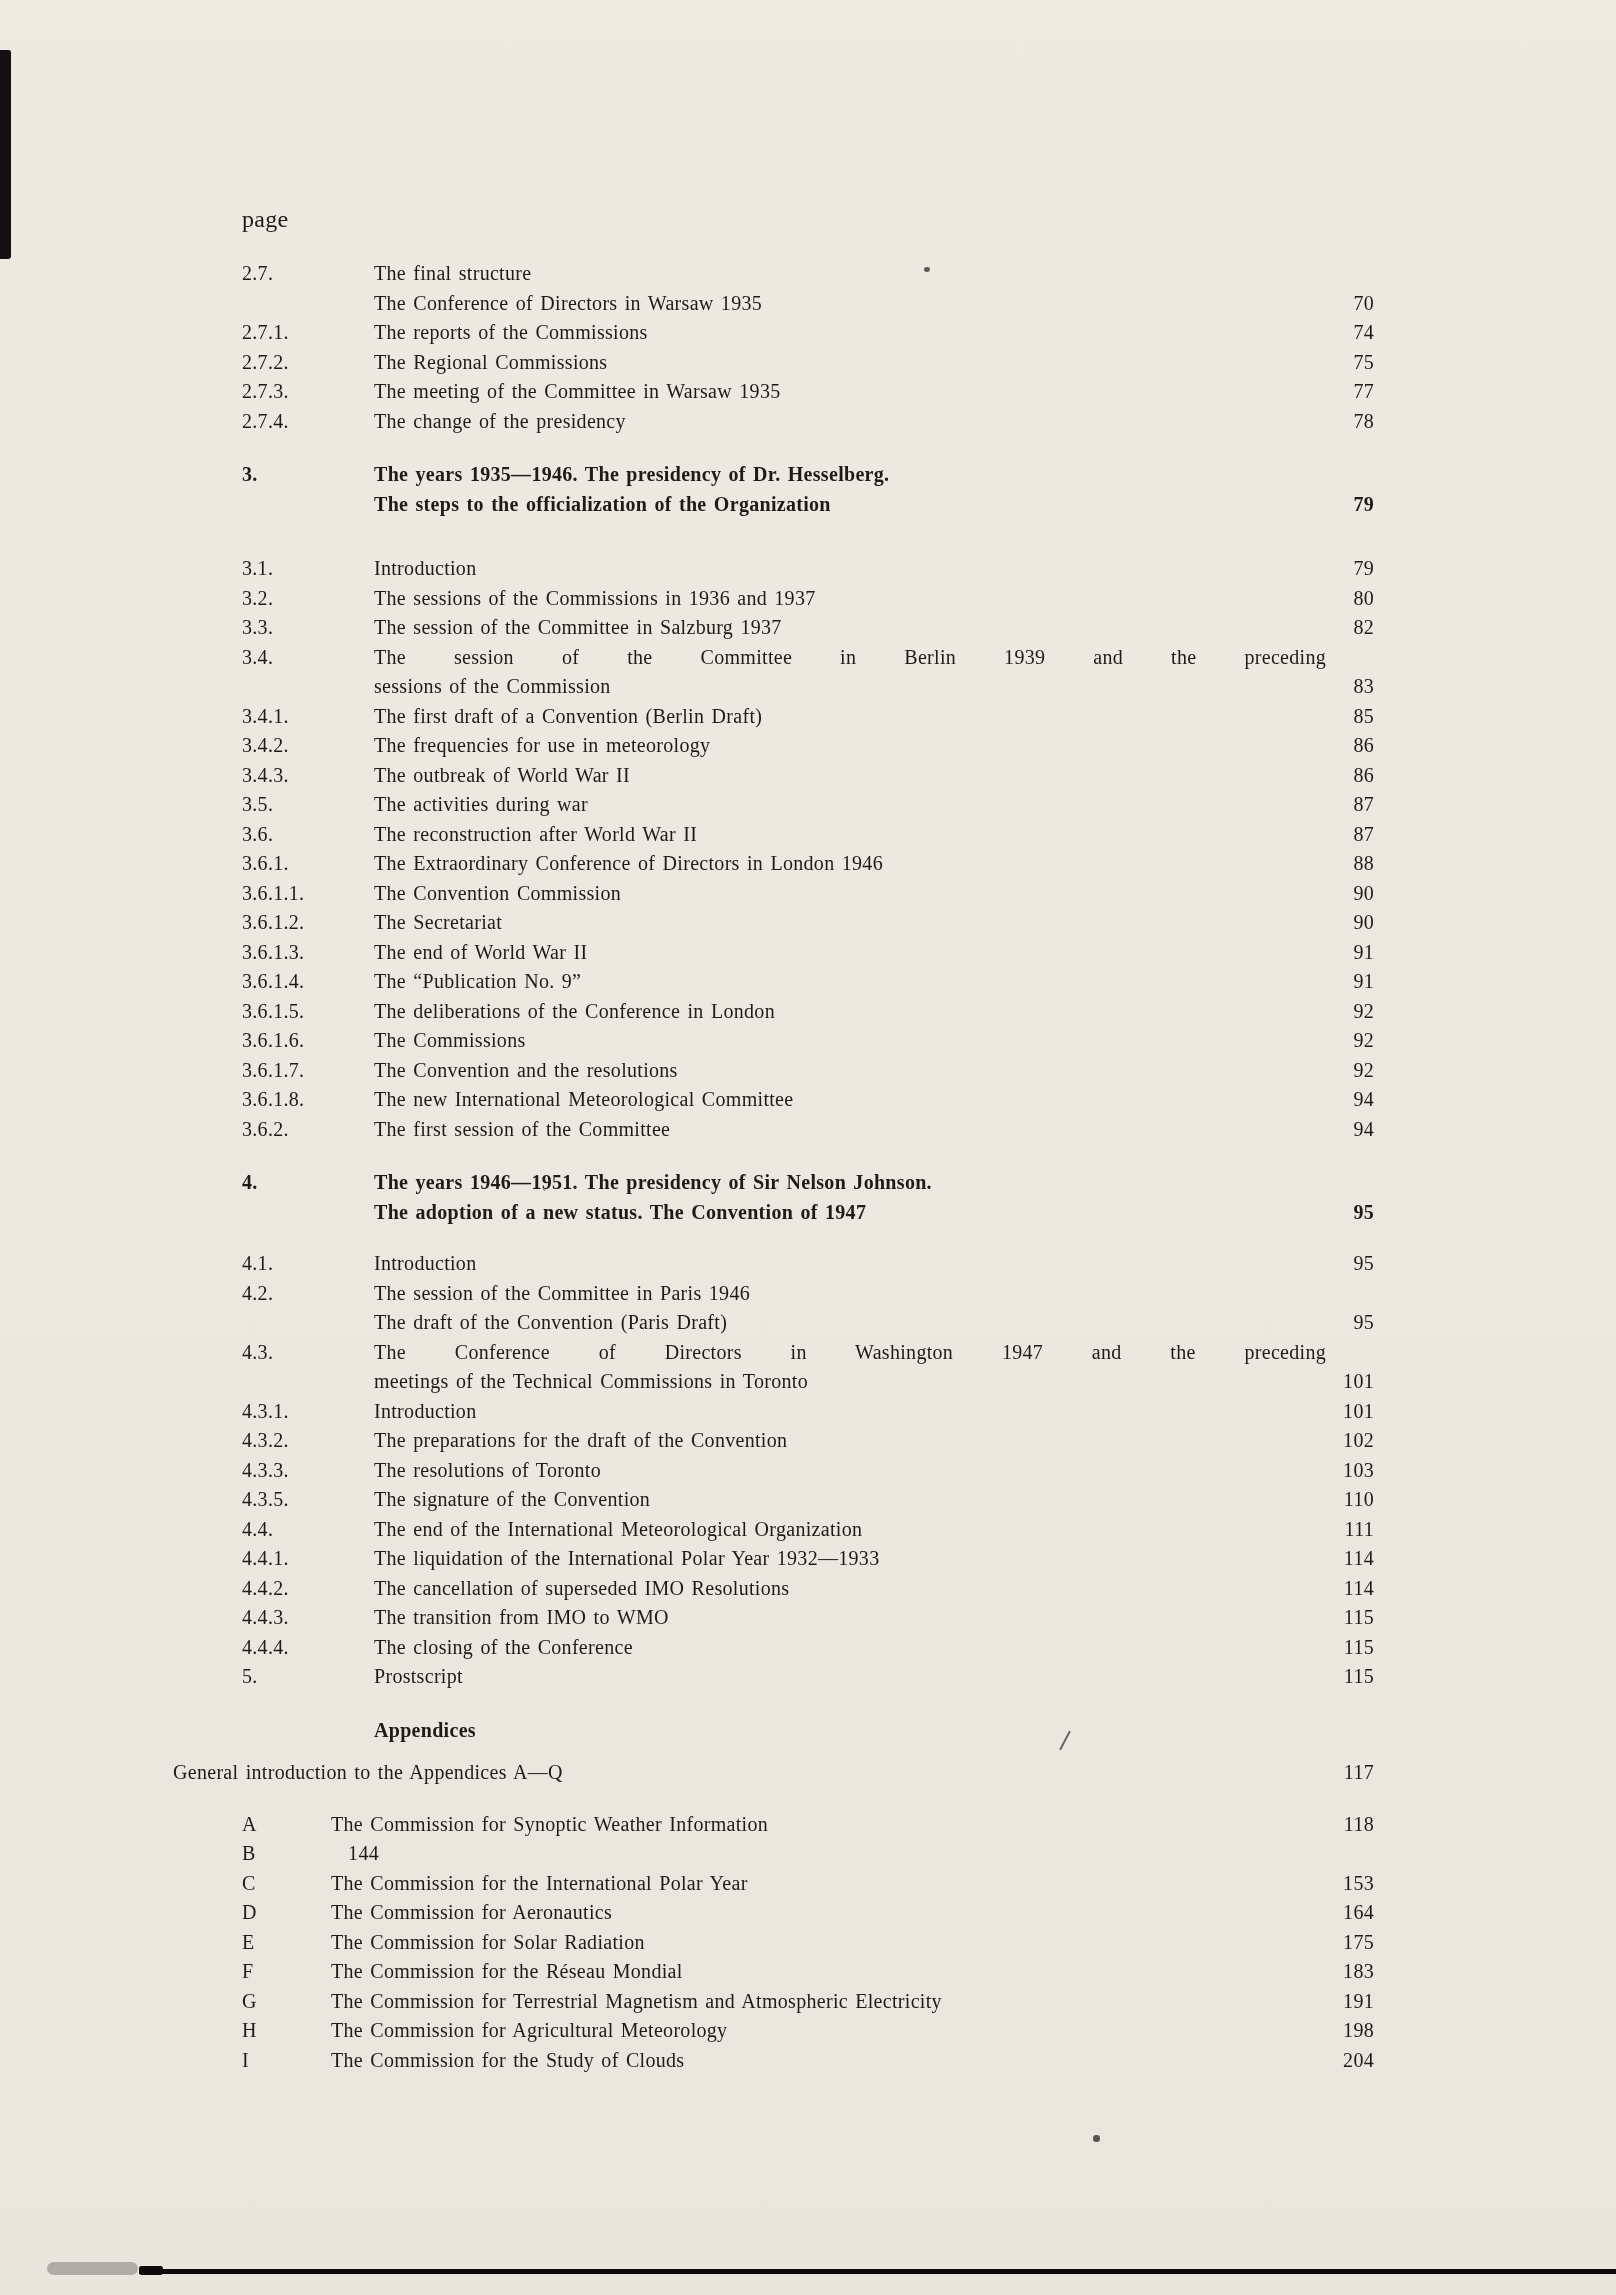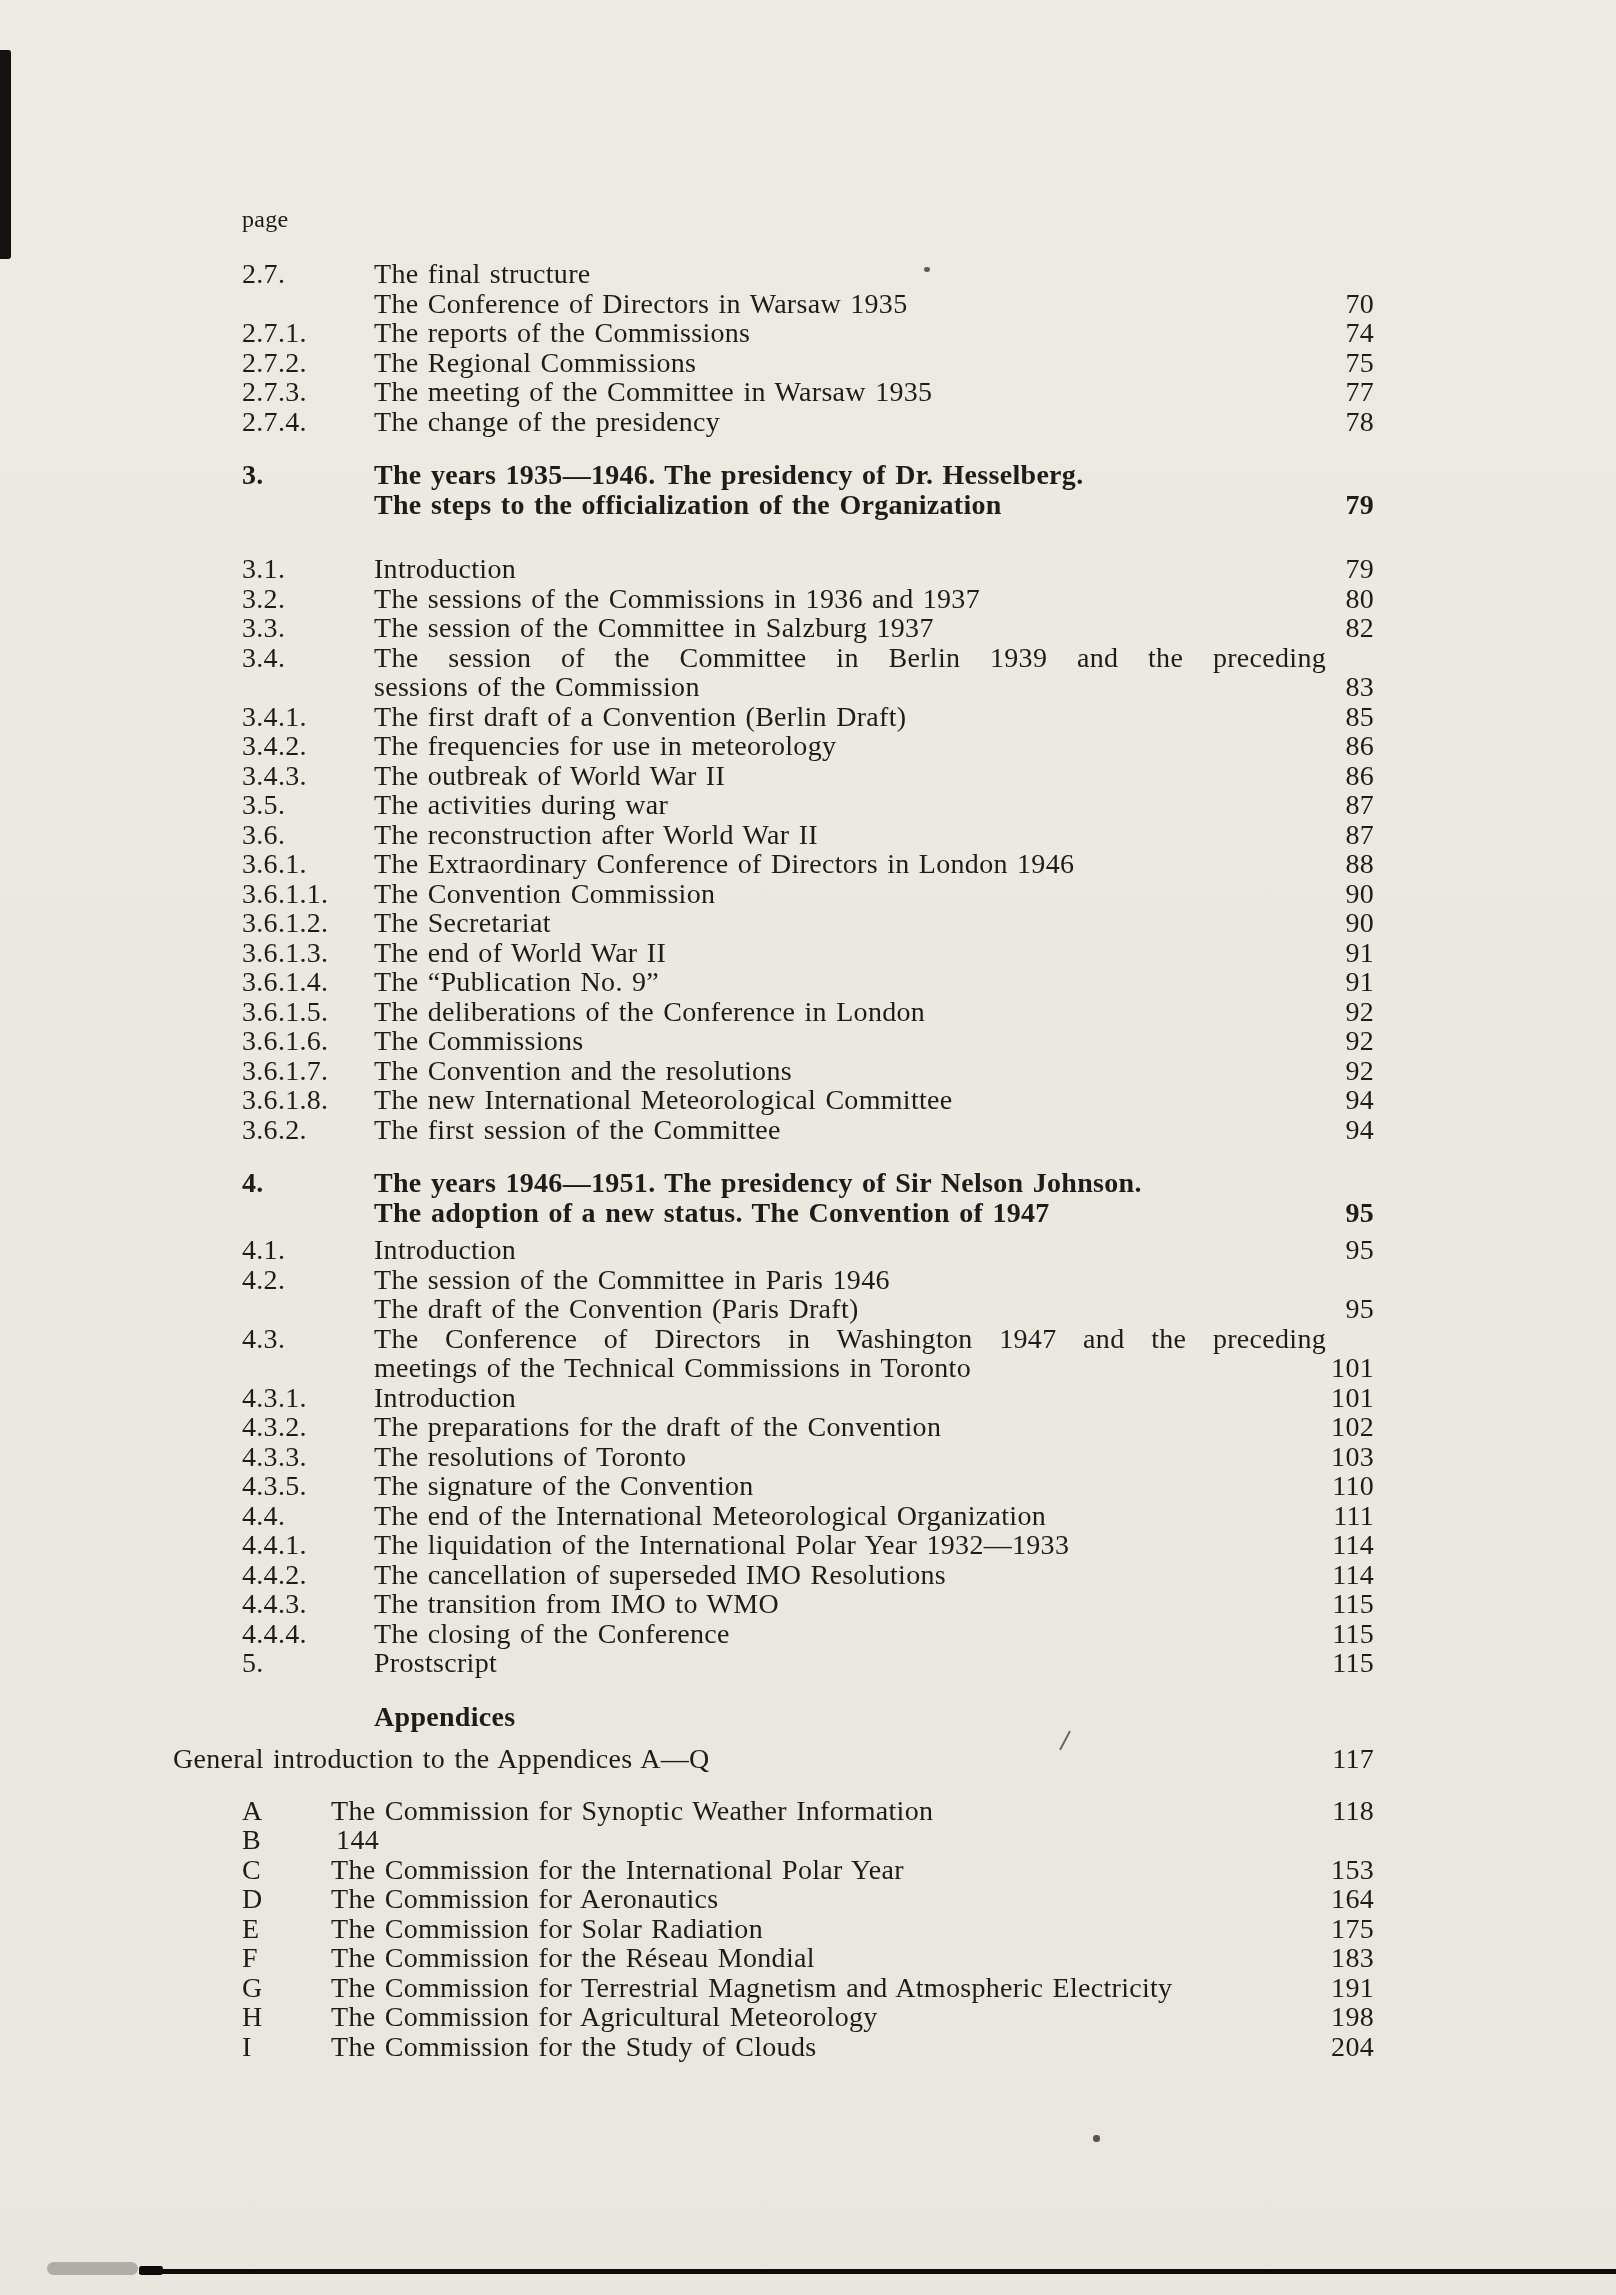--- a/index.html
+++ b/index.html
@@ -24,21 +24,21 @@
     text-align: left;
     font-size: 24px;
     line-height: 29px;
     letter-spacing: 0.3px;
   }
   .toc-list {
     position: absolute;
     left: 242px;
     top: 259px;
     width: 1132px;
-    font-size: 28px;
+    font-size: 20px;
     line-height: 29.5px;
     letter-spacing: 0.3px;
     word-spacing: 2px;
   }
   .row {
     display: flex;
     align-items: baseline;
   }
   .col-num {
     flex: 0 0 132px;
@@ -278,21 +278,21 @@
       <div class="row bold" style="margin-top: 24px;">
         <span class="col-num">4.</span>
         <span class="col-title">The years 1946—1951. The presidency of Sir Nelson Johnson.</span>
         <span class="col-page"></span>
       </div>
       <div class="row bold">
         <span class="col-num"></span>
         <span class="col-title">The adoption of a new status. The Convention of 1947</span>
         <span class="col-page">95</span>
       </div>
-      <div class="row" style="margin-top: 8px;">
+      <div class="row" style="margin-top: 22px;">
         <span class="col-num">4.1.</span>
         <span class="col-title">Introduction</span>
         <span class="col-page">95</span>
       </div>
       <div class="row">
         <span class="col-num">4.2.</span>
         <span class="col-title">The session of the Committee in Paris 1946</span>
         <span class="col-page"></span>
       </div>
       <div class="row">

